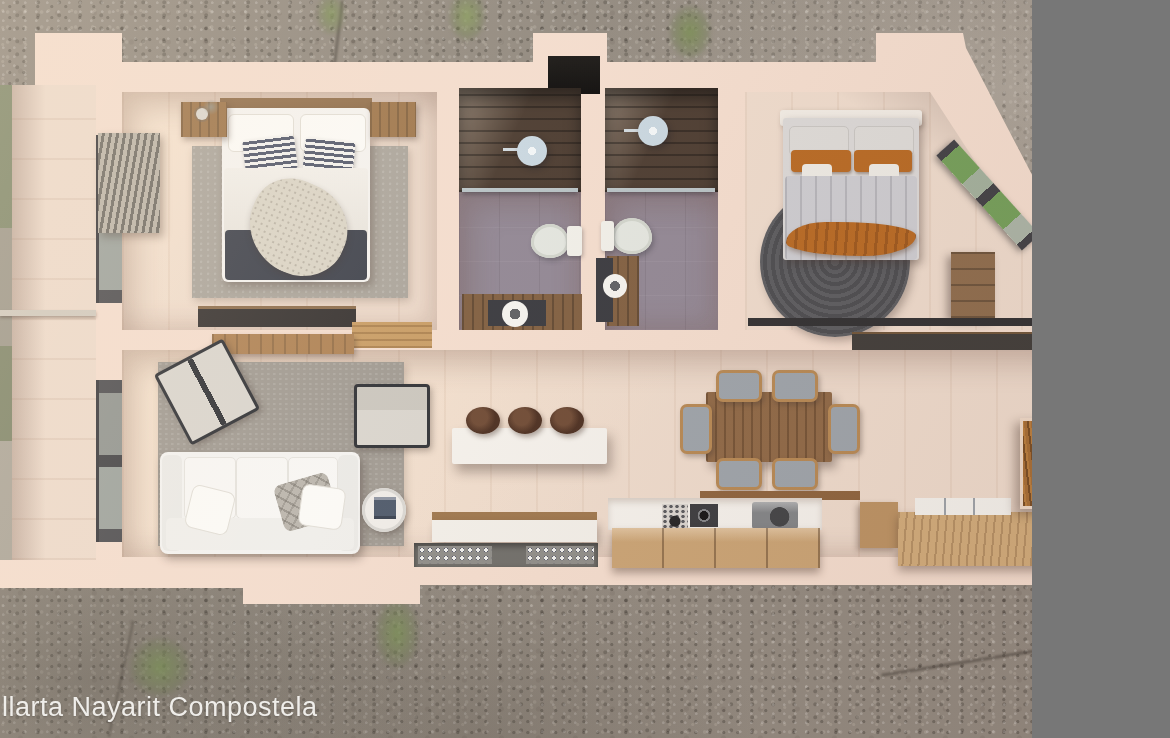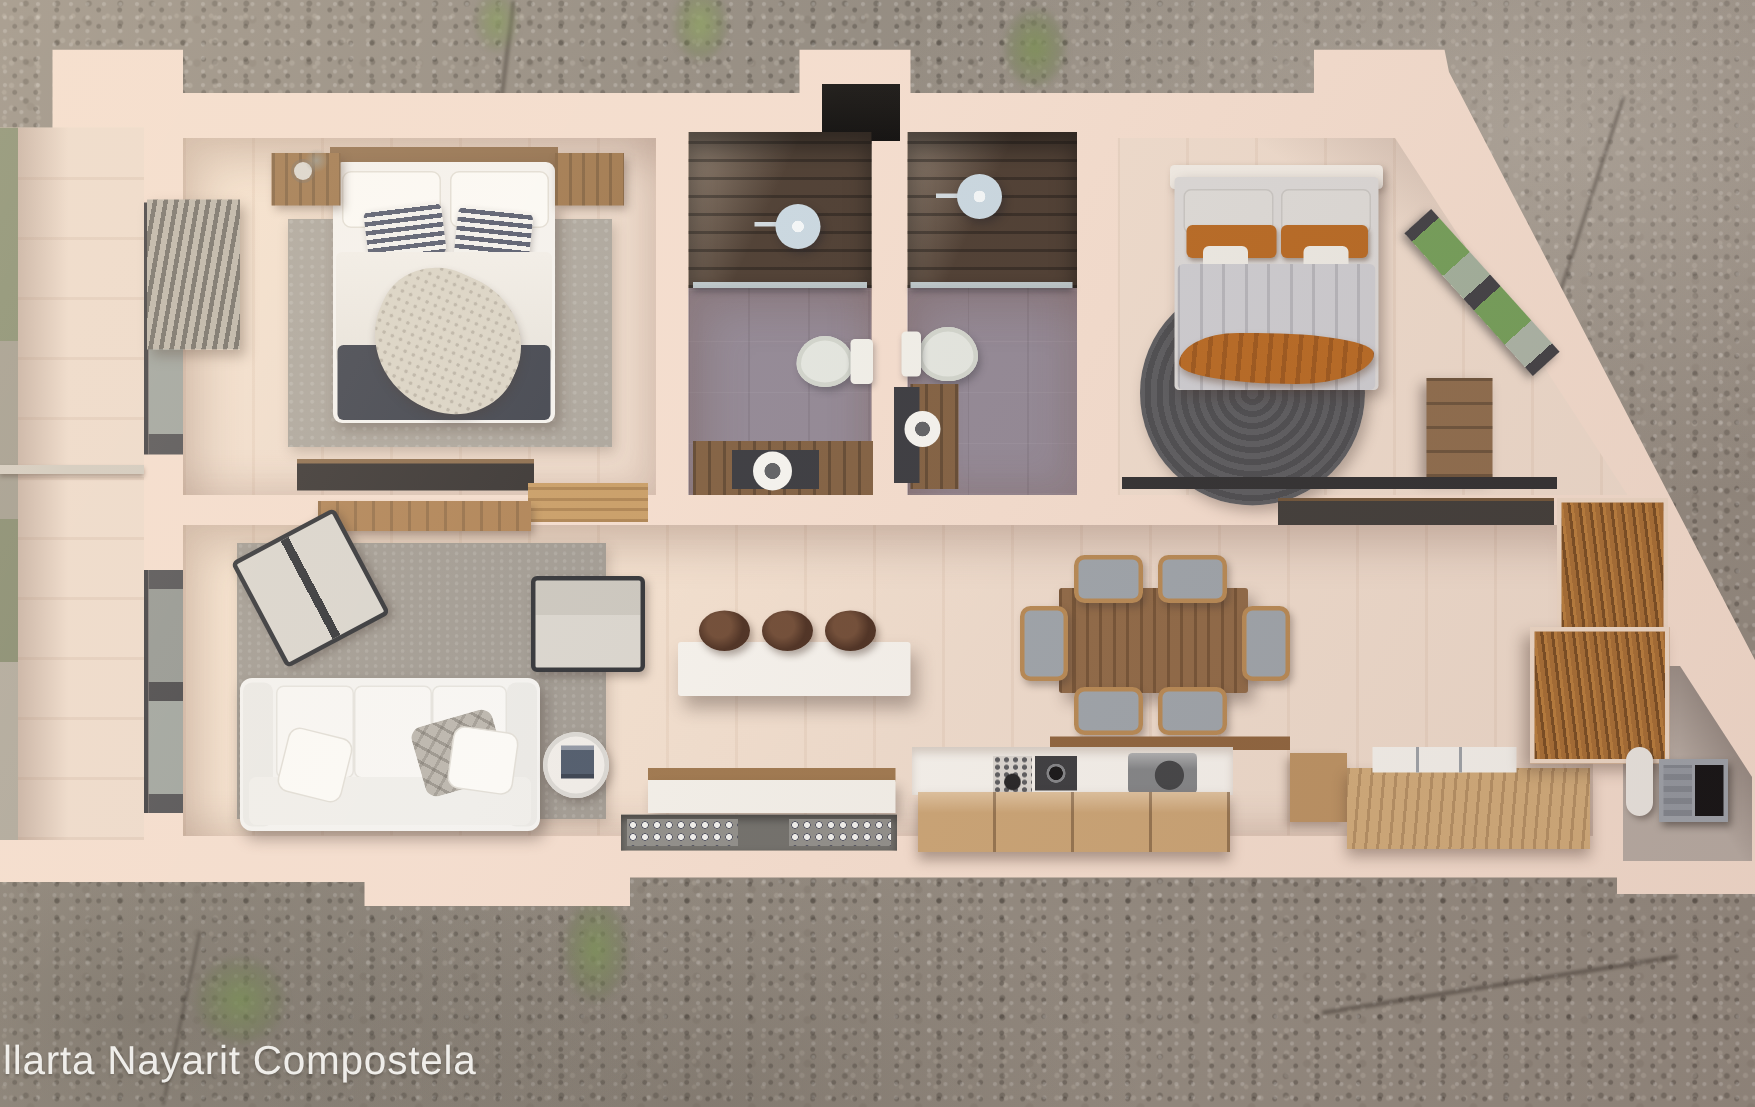--- a/index.html
+++ b/index.html
@@ -1,16 +1,16 @@
 <!DOCTYPE html>
 <html style="--gravel: #8e867c; --wall: #f3dccd; --wood-floor: #eddacb; --bath-floor: #8e8492; --shower-wood: #46362b; --rug-gray: #a9a39a; --rug-round: #515256; --sofa: #f3f2f0; --bed-dark: #3b3f4a; --accent-orange: #b5651d; --wood-oak: #c8a171; --wood-rich: #a3692f; --glass-green: #6f9c55; --counter-white: #f4f1ec;"><head>
 <meta charset="utf-8">
 <style>
   html,body{margin:0;padding:0;background:#777;}
-  #scene{position:relative;width:1170px;height:738px;overflow:hidden;
+  #scene{position:relative;width:1032px;height:738px;overflow:hidden;
          font-family:"Liberation Sans",sans-serif;}
   .abs{position:absolute;}
   
   #gravel{left:0;top:0;width:1170px;height:738px;background-color:var(--gravel,#8e867c);
     background-image:
       radial-gradient(circle at 30% 30%, rgba(255,255,255,.20) 1px, transparent 1.7px),
       radial-gradient(circle at 70% 60%, rgba(20,16,12,.28) 1.2px, transparent 2px),
       radial-gradient(circle at 45% 80%, rgba(255,250,240,.14) 1.3px, transparent 2.2px),
       radial-gradient(circle at 82% 18%, rgba(45,40,33,.30) 1.5px, transparent 2.4px),
       radial-gradient(circle at 12% 62%, rgba(212,202,188,.22) 1.1px, transparent 2px),

